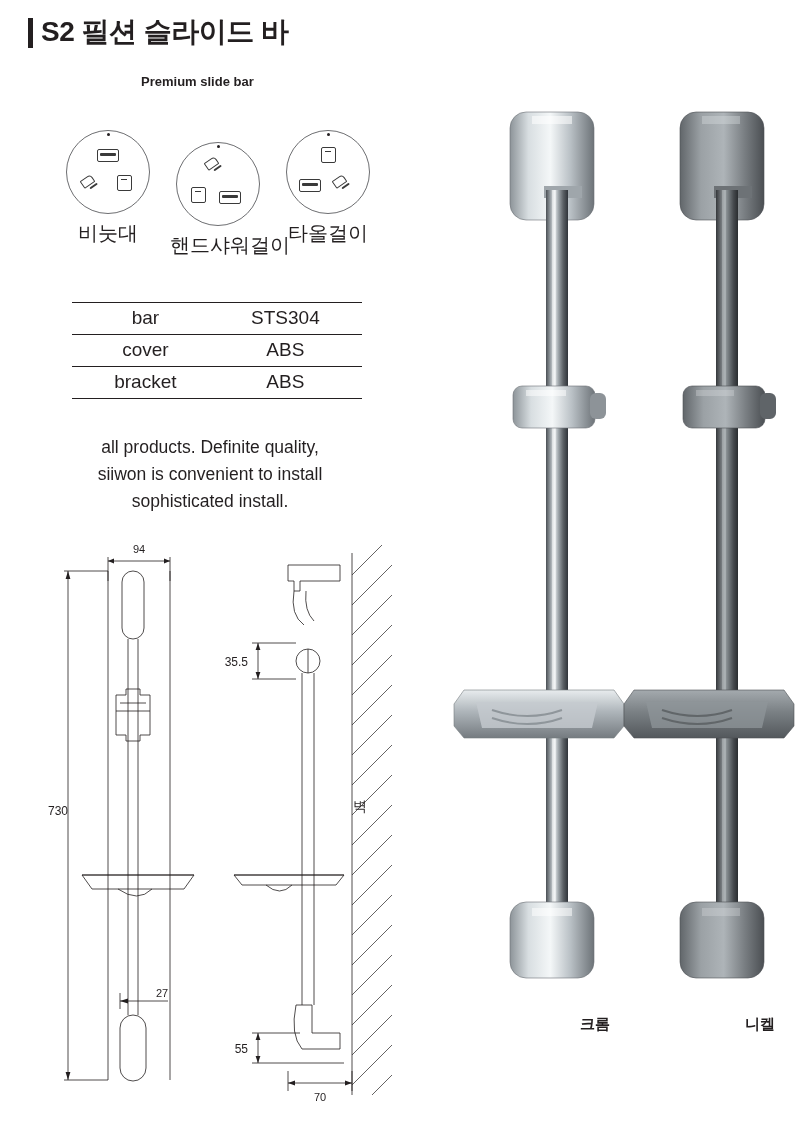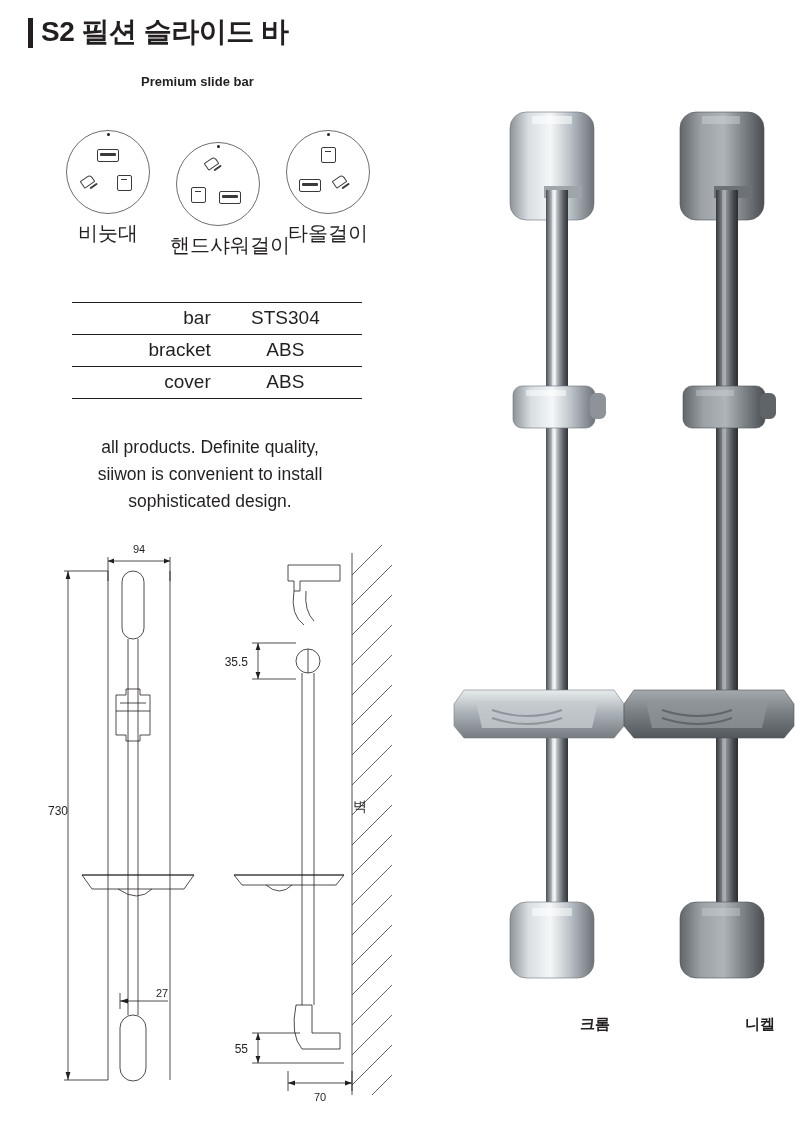--- a/index.html
+++ b/index.html
@@ -141,21 +141,21 @@
     top: 302px;
     width: 290px;
     border-collapse: collapse;
     font-size: 19px;
   }
   #spec-table td {
     padding: 4px 2px 5px 2px;
     border-bottom: 1.2px solid #231f20;
   }
   #spec-table tr:first-child td { border-top: 1.2px solid #231f20; }
-  #spec-table td.k { text-align: right; padding-left: 8px; }
+  #spec-table td.k { text-align: center; padding-left: 8px; }
   #spec-table td.v { text-align: center; padding-right: 6px; }
 
   
   #copy {
     position: absolute;
     left: 40px;
     top: 434px;
     width: 340px;
     text-align: center;
     font-size: 17.5px;
@@ -243,34 +243,34 @@
   </div>
 </div>
 
 <table id="spec-table">
   <tbody>
       <tr>
     <td class="k">bar</td>
     <td class="v">STS304</td>
   </tr>
   <tr>
-    <td class="k">bracket</td>
+    <td class="k">cover</td>
     <td class="v">ABS</td>
   </tr>
   <tr>
-    <td class="k">cover</td>
+    <td class="k">bracket</td>
     <td class="v">ABS</td>
   </tr>
 </tbody>
   </table>
 
 <div id="copy">
   <div>all products. Definite quality,</div>
   <div>siiwon is convenient to install</div>
-  <div>sophisticated design.</div>
+  <div>sophisticated install.</div>
 </div>
 
 <div id="drawings">
 <svg width="400" height="570" viewBox="0 0 400 570" xmlns="http://www.w3.org/2000/svg">
   <g stroke="#231f20" fill="none" stroke-width="0.8">
 
     <line x1="88" y1="22" x2="88" y2="46"></line>
     <line x1="150" y1="22" x2="150" y2="46"></line>
     <line x1="88" y1="26" x2="150" y2="26"></line>
     <path d="M88 26 l6 -2.4 v4.8 z" fill="#231f20" stroke="none"></path>

